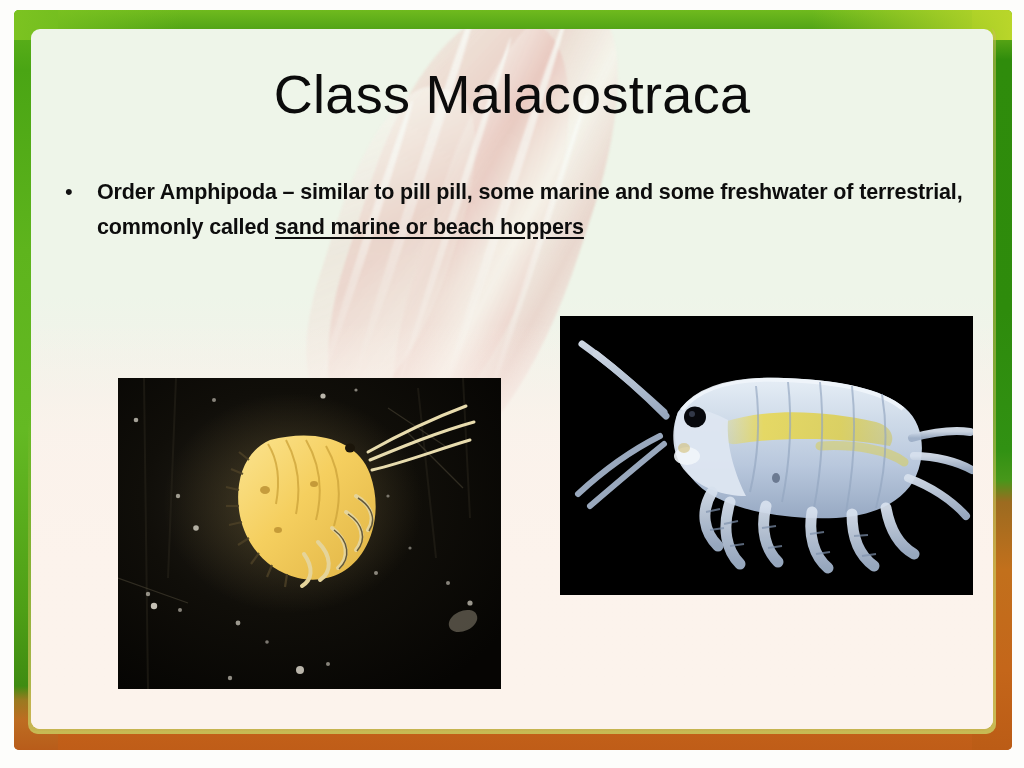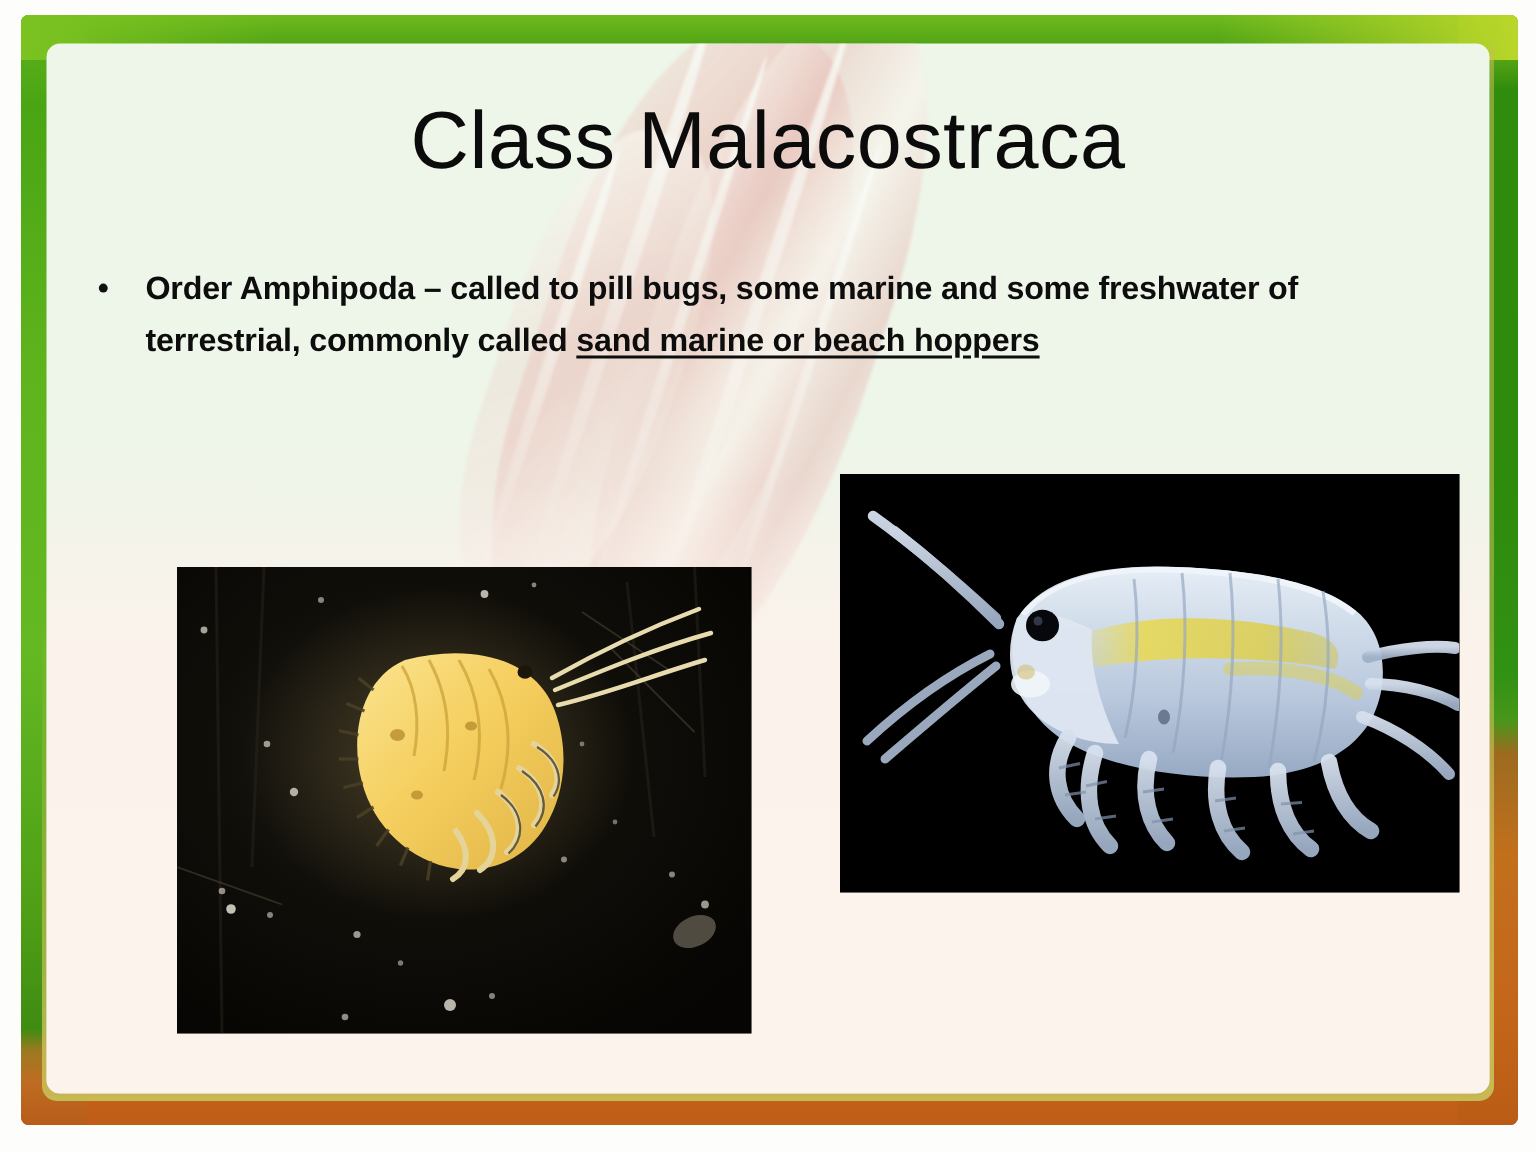--- a/index.html
+++ b/index.html
@@ -293,21 +293,21 @@
       <div class="wm-streak" style="left:30px;  top:150px; width:8px;  height:300px;"></div>
     </div>
 
     <div class="lower-wash"></div>
 
     <div class="title">Class Malacostraca</div>
 
     <div class="bullet-block">
       <div class="bullet-marker">•</div>
       <div class="bullet-text">
-        <span>Order Amphipoda – called to pill bugs, some marine and some freshwater of terrestrial, commonly called </span><span class="underlined">sand marine or beach hoppers</span>
+        <span>Order Amphipoda – similar to pill pill, some marine and some freshwater of terrestrial, commonly called </span><span class="underlined">sand marine or beach hoppers</span>
       </div>
     </div>
 
     <div class="photo" id="photo-left">
       <svg viewBox="0 0 383 311" preserveAspectRatio="none">
         <defs>
           <radialGradient id="lbg" cx="42%" cy="40%" r="72%">
             <stop offset="0%" stop-color="#23201a"></stop>
             <stop offset="50%" stop-color="#100e09"></stop>
             <stop offset="100%" stop-color="#060503"></stop>

